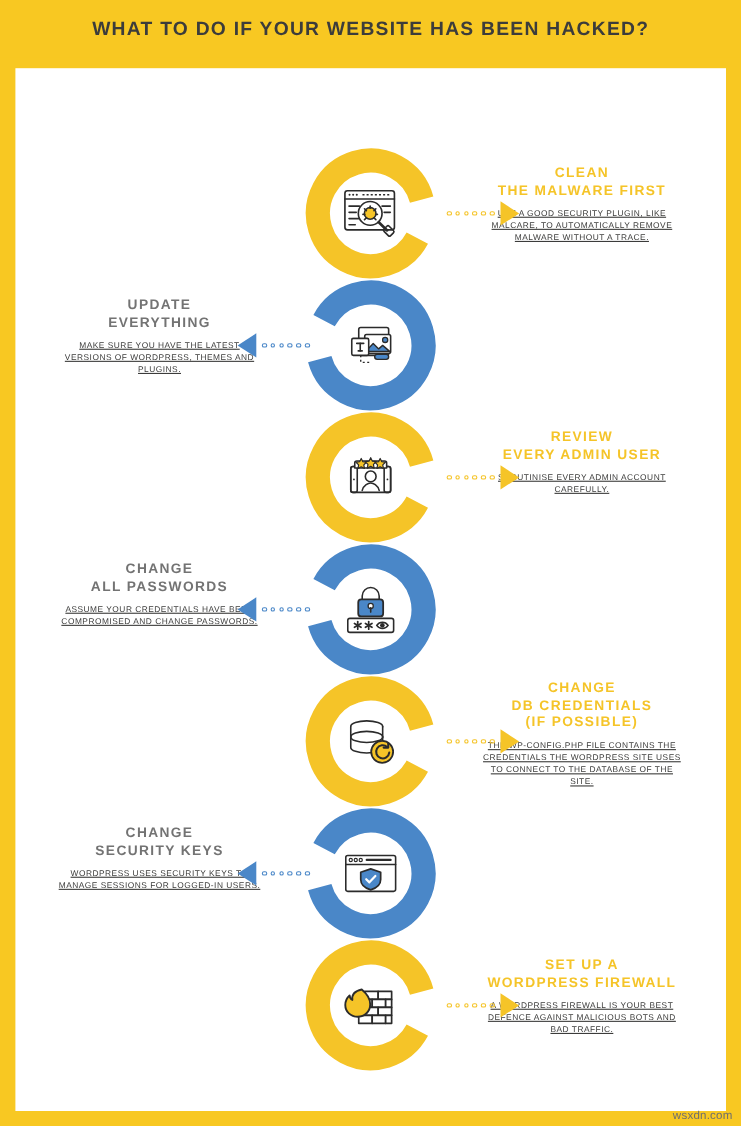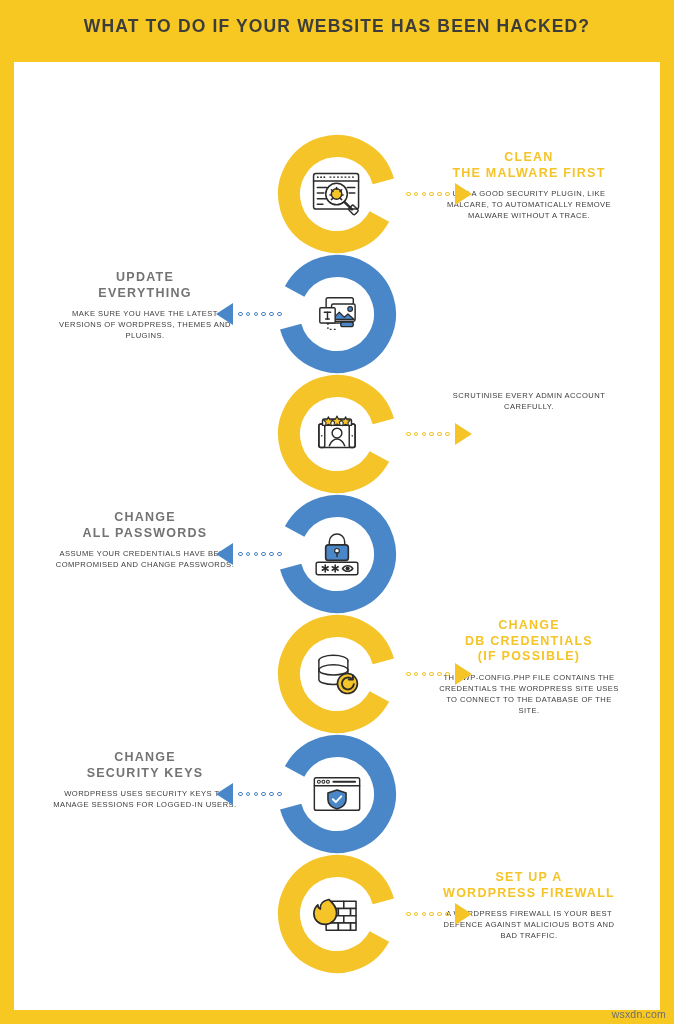--- a/index.html
+++ b/index.html
@@ -73,20 +73,21 @@
   }
   .panel-title.yellow { color: #F5C428; }
   .panel-title.blue   { color: #737373; }
   .panel-body {
     font-size: 7.6px;
     line-height: 11px;
     letter-spacing: 0.45px;
     color: #3C3C3B;
     text-transform: uppercase;
     padding: 0 14px;
+    text-decoration: underline;
   }
   
   .connector {
     position: absolute;
     display: flex; align-items: center;
     height: 16px;
   }
   .connector.to-right { left: 392px; }
   .connector.to-left  { left: 202px; }
   .dots { display: flex; align-items: center; gap: 3.2px; }
@@ -242,20 +243,24 @@
         <path d="M23.5 45 c1.5 -5.4 6.1 -7.4 8.5 -7.4 c2.4 0 7 2 8.5 7.4" stroke="#2B2B2B" fill="none" stroke-width="1.6" stroke-linecap="round" stroke-linejoin="round"></path>
         <path d="M18 15.5 h28 a2 2 0 0 1 2 2 v5 h-32 v-5 a2 2 0 0 1 2 -2 z" fill="#FFF" stroke="#2B2B2B" stroke-width="1.6" stroke-linecap="round" stroke-linejoin="round"></path>
         <path d="M22.5 13 l1.6 3.3 l3.6 .5 l-2.6 2.6 l.6 3.6 l-3.2 -1.7 l-3.2 1.7 l.6 -3.6 l-2.6 -2.6 l3.6 -.5 z" fill="#F5C428" stroke="#2B2B2B" stroke-width="1.2" stroke-linejoin="round"></path>
         <path d="M32 12.2 l1.7 3.5 l3.8 .55 l-2.75 2.7 l.65 3.8 l-3.4 -1.8 l-3.4 1.8 l.65 -3.8 l-2.75 -2.7 l3.8 -.55 z" fill="#F5C428" stroke="#2B2B2B" stroke-width="1.2" stroke-linejoin="round"></path>
         <path d="M41.5 13 l1.6 3.3 l3.6 .5 l-2.6 2.6 l.6 3.6 l-3.2 -1.7 l-3.2 1.7 l.6 -3.6 l-2.6 -2.6 l3.6 -.5 z" fill="#F5C428" stroke="#2B2B2B" stroke-width="1.2" stroke-linejoin="round"></path>
       </svg>
           </div>
     </div>
       </div>
       <div class="panel right" style="top: 328px;">
+    <div class="panel-title yellow">
+          <div>REVIEW</div>
+          <div>EVERY ADMIN USER</div>
+        </div>
     <div class="panel-body">SCRUTINISE EVERY ADMIN ACCOUNT CAREFULLY.</div>
       </div>
       <div class="connector to-right" style="top: 364px;">
         <span class="dots">
           <span class="dot"></span>
           <span class="dot"></span>
           <span class="dot"></span>
           <span class="dot"></span>
           <span class="dot"></span>
           <span class="dot"></span>

